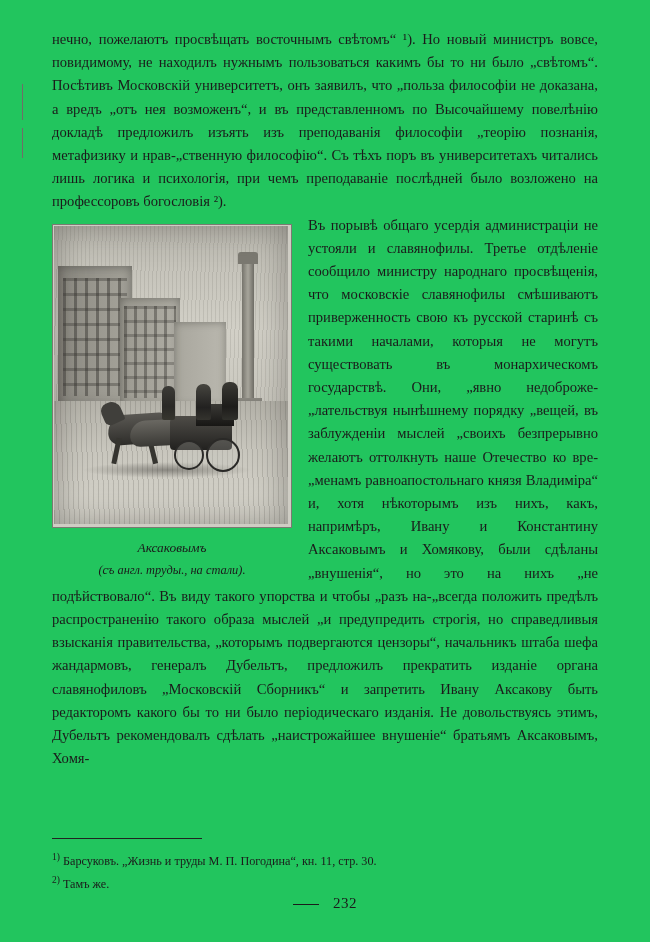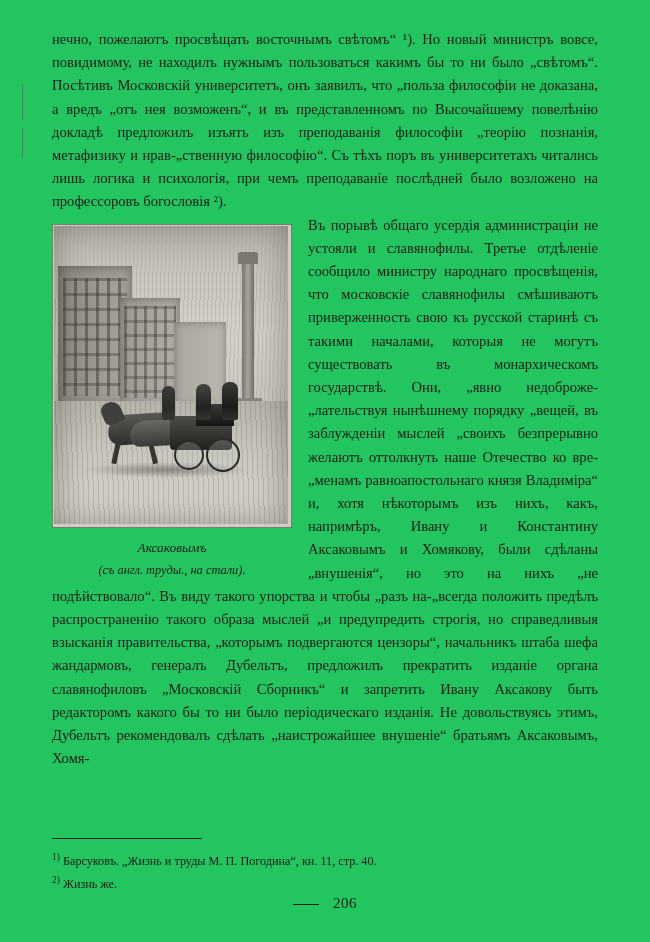--- a/index.html
+++ b/index.html
@@ -309,25 +309,25 @@
     </div>
 
     <p class="body-text">Въ порывѣ общаго усердiя администрацiи не устояли и славянофилы. Третье отдѣленiе сообщило министру народнаго просвѣщенiя, что московскiе славянофилы смѣшиваютъ приверженность свою къ русской старинѣ съ такими началами, которыя не могутъ существовать въ монархическомъ государствѣ. Они, „явно недоброже-„лательствуя нынѣшнему порядку „вещей, въ заблужденiи мыслей „своихъ безпрерывно желаютъ оттолкнуть наше Отечество ко вре-„менамъ равноапостольнаго князя Владимiра“ и, хотя нѣкоторымъ изъ нихъ, какъ, напримѣръ, Ивану и Константину Аксаковымъ и Хомякову, были сдѣланы „внушенiя“, но это на нихъ „не подѣйствовало“. Въ виду такого упорства и чтобы „разъ на-„всегда положить предѣлъ распространенiю такого образа мыслей „и предупредить строгiя, но справедливыя взысканiя правительства, „которымъ подвергаются цензоры“, начальникъ штаба шефа жандармовъ, генералъ Дубельтъ, предложилъ прекратить изданiе органа славянофиловъ „Московскiй Сборникъ“ и запретить Ивану Аксакову быть редакторомъ какого бы то ни было перiодическаго изданiя. Не довольствуясь этимъ, Дубельтъ рекомендовалъ сдѣлать „наистрожайшее внушенiе“ братьямъ Аксаковымъ, Хомя-</p>
 
   </div>
 
   <div class="footnotes">
     <div class="fn-rule"></div>
     <div class="fn-line">
       <span class="fn-mark">1)</span>
-      <span>Барсуковъ. „Жизнь и труды М. П. Погодина“, кн. 11, стр. 40.</span>
+      <span>Барсуковъ. „Жизнь и труды М. П. Погодина“, кн. 11, стр. 30.</span>
     </div>
     <div class="fn-line">
       <span class="fn-mark">2)</span>
-      <span>Жизнь же.</span>
+      <span>Тамъ же.</span>
     </div>
   </div>
 
   <div class="page-number">
-    <span class="dash"></span><span>206</span>
+    <span class="dash"></span><span>232</span>
   </div>
 
 </div>
 
 </body></html>

